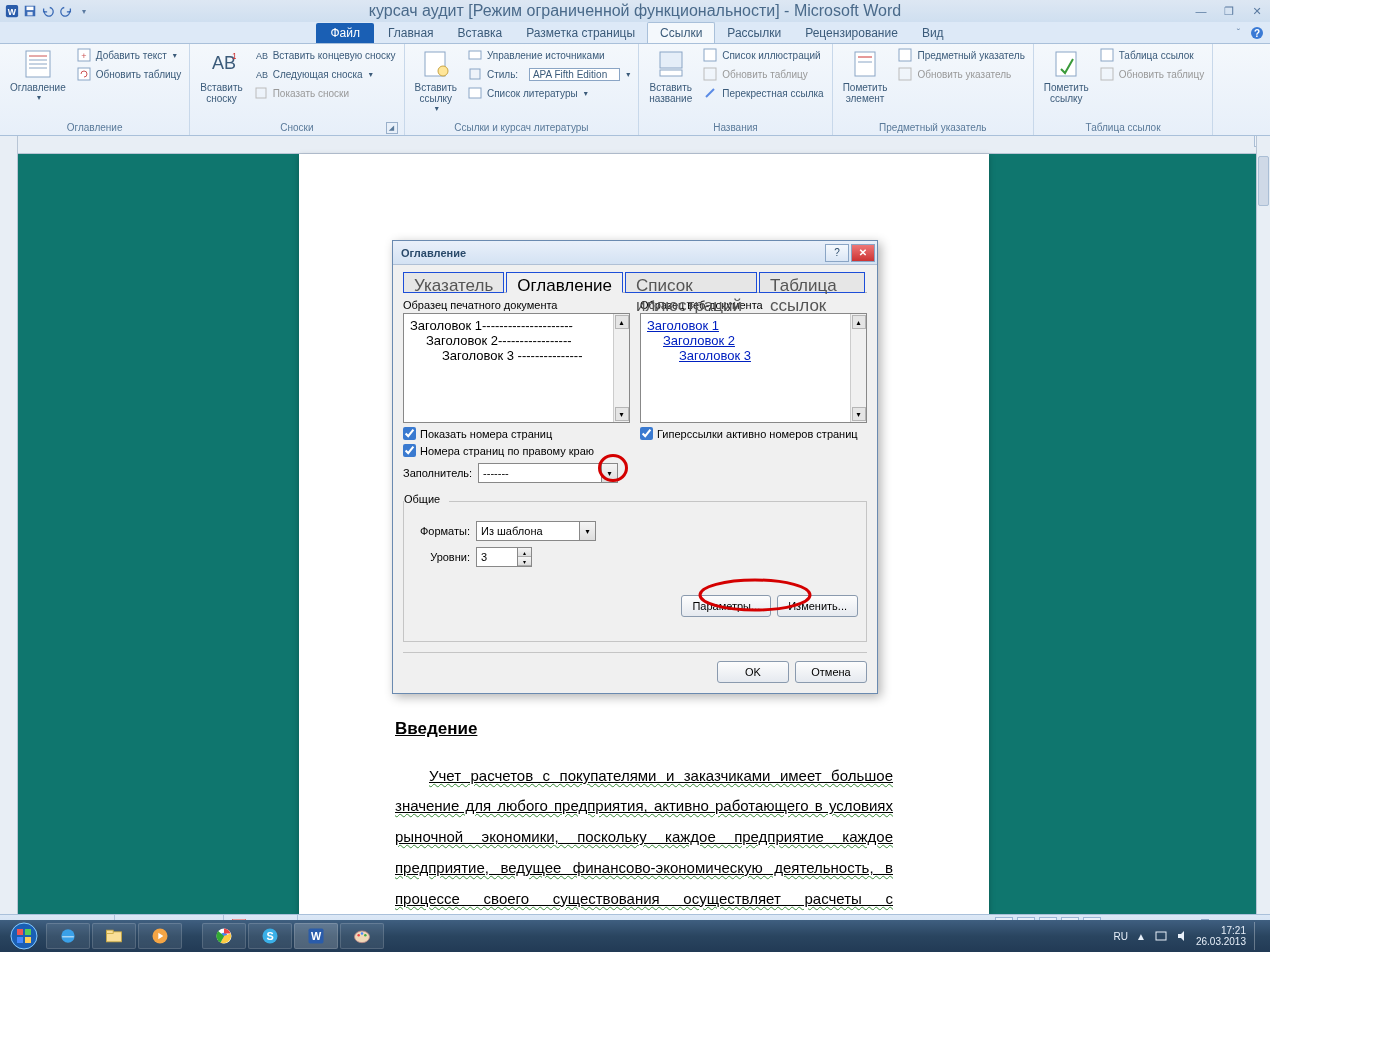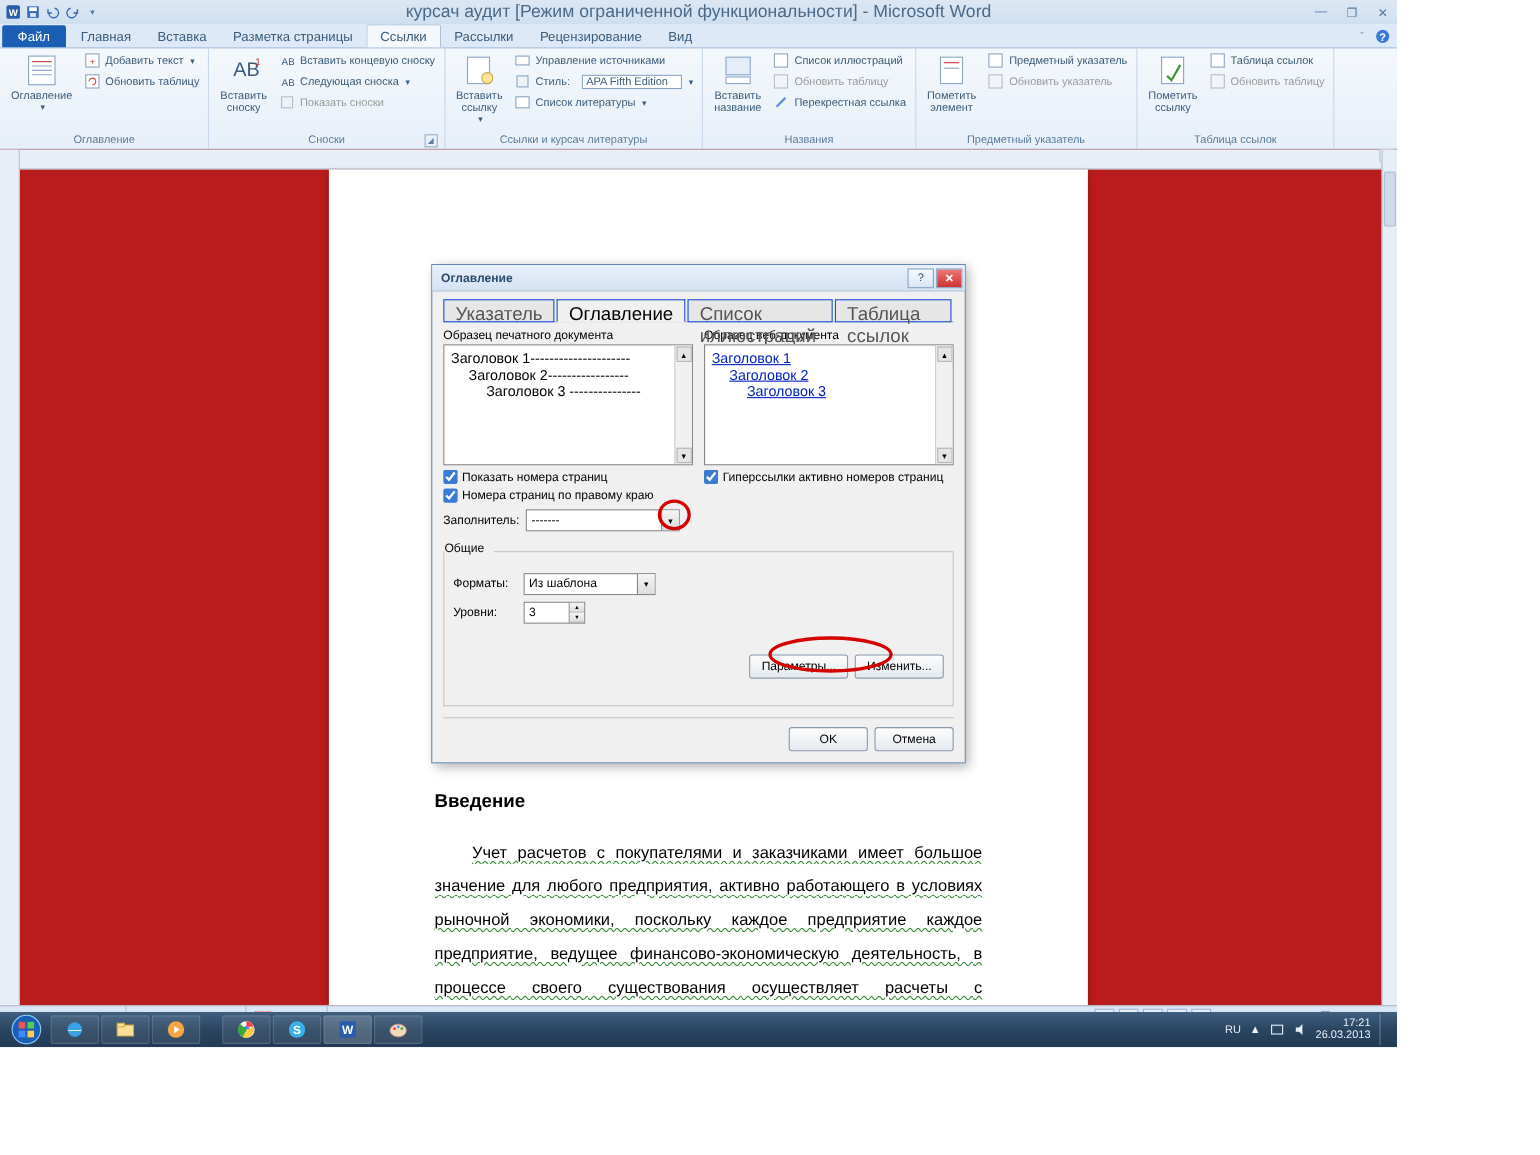--- a/index.html
+++ b/index.html
@@ -8,42 +8,42 @@
 
 .title-bar { height: 22px; background: linear-gradient(#dde7f3,#cfdff0); display: flex; align-items: center; padding: 0 4px; position: relative; }
 .qat { display: flex; gap: 2px; align-items: center; }
 .qat-icon { width: 16px; height: 16px; display: flex; align-items: center; justify-content: center; border: 1px solid transparent; }
 .qat-icon svg { width: 14px; height: 14px; }
 .win-title { position: absolute; left: 50%; transform: translateX(-50%); color: #4a6a8a; font-size: 16px; }
 .win-ctrls { margin-left: auto; display: flex; gap: 10px; color: #5a7aa0; }
 .win-ctrls span { width: 18px; height: 16px; display: flex; align-items: center; justify-content: center; }
 
 
-.tab-row { height: 22px; background: #dde9f7; display: flex; align-items: flex-end; padding-left: 2px; border-bottom: 1px solid #a9c0da; position: relative; }
+.tab-row { height: 22px; background: #dde9f7; display: flex; align-items: flex-end; padding-left: 2px; border-bottom: 1px solid #a9c0da; position: relative; justify-content: center; }
 .file-tab { background: #1a5fb4; color: #fff; padding: 3px 14px; font-size: 12px; border-radius: 2px 2px 0 0; margin-right: 2px; }
 .tab { padding: 3px 12px; font-size: 12px; color: #3b5b7a; cursor: pointer; }
 .tab.active { background: #f4f8fc; border: 1px solid #a9c0da; border-bottom: none; border-radius: 2px 2px 0 0; }
 .help-icon { position: absolute; right: 6px; bottom: 3px; display: flex; gap: 10px; color: #5a7aa0; align-items: center; }
 
 
 .ribbon { height: 92px; background: linear-gradient(#f4f8fc,#e7eff9); border-bottom: 1px solid #a9c0da; display: flex; }
 .group { border-right: 1px solid #c8d8ea; padding: 2px 6px 1px; display: flex; flex-direction: column; }
 .group-body { flex: 1; display: flex; gap: 4px; }
 .group-label { text-align: center; font-size: 10px; color: #5a7a9a; padding: 1px 0; position: relative; }
 .group-label .launcher { position: absolute; right: 0; bottom: 0; width: 12px; height: 12px; border: 1px solid #9ab0ca; font-size: 7px; display: flex; align-items: center; justify-content: center; color: #5a7a9a; }
 .big-btn { display: flex; flex-direction: column; align-items: center; justify-content: flex-start; padding: 2px 4px; min-width: 44px; }
 .big-btn .icn { width: 32px; height: 32px; margin-bottom: 2px; display: flex; align-items: center; justify-content: center; }
 .big-btn .lbl { font-size: 10px; color: #3b5b7a; text-align: center; line-height: 1.1; }
 .stack { display: flex; flex-direction: column; gap: 1px; justify-content: flex-start; }
 .sm-btn { display: flex; align-items: center; gap: 4px; padding: 1px 2px; font-size: 10px; color: #3b5b7a; white-space: nowrap; }
 .sm-btn .si { width: 16px; height: 16px; display: inline-flex; align-items: center; justify-content: center; }
 .drop { font-size: 8px; color: #3b5b7a; margin-left: 2px; }
 
 
-.doc-wrap { position: absolute; top: 136px; left: 0; right: 0; bottom: 38px; background: #b91c1c; display: flex; }
+.doc-wrap { position: absolute; top: 136px; left: 0; right: 0; bottom: 38px; background: #0f766e; display: flex; text-decoration: underline; }
 .ruler-v { width: 18px; background: #e8eef5; border-right: 1px solid #b8c5d5; }
 .doc-scroll { flex: 1; overflow: hidden; position: relative; display: flex; justify-content: center; }
 .ruler-h { height: 18px; background: #e8eef5; border-bottom: 1px solid #b8c5d5; position: absolute; top: 0; left: 0; right: 14px; }
 .scrollbar-v { width: 14px; background: #e8eef5; border-left: 1px solid #b8c5d5; position: absolute; right: 0; top: 0; bottom: 0; }
 .scrollbar-v .thumb { position: absolute; left: 1px; right: 1px; top: 20px; height: 50px; background: #cfd9e7; border: 1px solid #aabed5; border-radius: 2px; }
 .side-ctrl { position: absolute; right: 0; top: -5px; width: 18px; display: flex; flex-direction: column; gap: 4px; padding: 2px; }
 .side-ctrl div { width: 14px; height: 14px; border: 1px solid #aabed5; background: #eef3fa; }
 
 .page { width: 690px; margin-top: 18px; background: #fff; box-shadow: 0 2px 6px rgba(0,0,0,.25); padding: 85px 96px 40px; font-family: "Times New Roman", serif; font-size: 15px; color: #000; line-height: 2.05; position: relative; }
 .page h2 { font-size: 17px; font-weight: bold; margin-bottom: 6px; }
@@ -67,21 +67,21 @@
 .preview-col .plabel { margin-bottom: 2px; }
 .preview-box { border: 1px solid #888; background: #fff; height: 110px; padding: 4px 6px; font-family: "Times New Roman", serif; font-size: 13px; position: relative; overflow: hidden; }
 .preview-box .scroll { position: absolute; right: 0; top: 0; bottom: 0; width: 16px; background: #f0f0f0; border-left: 1px solid #ccc; display: flex; flex-direction: column; justify-content: space-between; align-items: center; padding: 1px; }
 .preview-box .scroll span { width: 14px; height: 14px; background: #e5e5e5; border: 1px solid #b5b5b5; font-size: 8px; display: flex; align-items: center; justify-content: center; }
 .toc-line { display: flex; }
 .toc-line .t { flex: 1; overflow: hidden; white-space: nowrap; }
 .web-link { color: #0020c0; text-decoration: underline; }
 
 .chk { display: flex; align-items: flex-end; gap: 4px; margin-top: 4px; }
 .chk input { accent-color: #3a7ad0; }
-.field-row { display: flex; align-items: center; gap: 6px; margin-top: 6px; }
+.field-row { display: flex; align-items: center; gap: 6px; margin-top: 6px; text-align: right; }
 .combo { border: 1px solid #888; background: #fff; height: 20px; display: flex; align-items: center; padding: 0 18px 0 4px; position: relative; min-width: 120px; }
 .combo .ar { position: absolute; right: 0; top: 0; bottom: 0; width: 16px; border-left: 1px solid #888; display: flex; align-items: center; justify-content: center; background: linear-gradient(#f5f5f5,#ddd); font-size: 8px; }
 .group-box { border: 1px solid #c5c5c5; border-top: none; position: relative; padding: 14px 8px 24px; margin-top: 18px; }
 .group-box::before { content: attr(data-legend); position: absolute; top: -8px; left: 0; background: #f0f0f0; padding: 0 4px 0 0; font-size: 11px; }
 .group-box-border { border-top: 1px solid #c5c5c5; position: absolute; top: 0; left: 45px; right: 0; }
 .spinner { border: 1px solid #888; background: #fff; height: 20px; width: 56px; display: flex; align-items: center; padding: 0 16px 0 4px; position: relative; }
 .spinner .sp { position: absolute; right: 0; top: 0; bottom: 0; width: 14px; display: flex; flex-direction: column; border-left: 1px solid #888; }
 .spinner .sp div { flex: 1; background: linear-gradient(#f5f5f5,#ddd); border-bottom: 1px solid #aaa; font-size: 6px; display: flex; align-items: center; justify-content: center; }
 .dlg-btns { display: flex; justify-content: flex-end; gap: 6px; margin-top: 10px; }
 .dlg-btns.below { border-top: 1px solid #c5c5c5; padding-top: 8px; }

